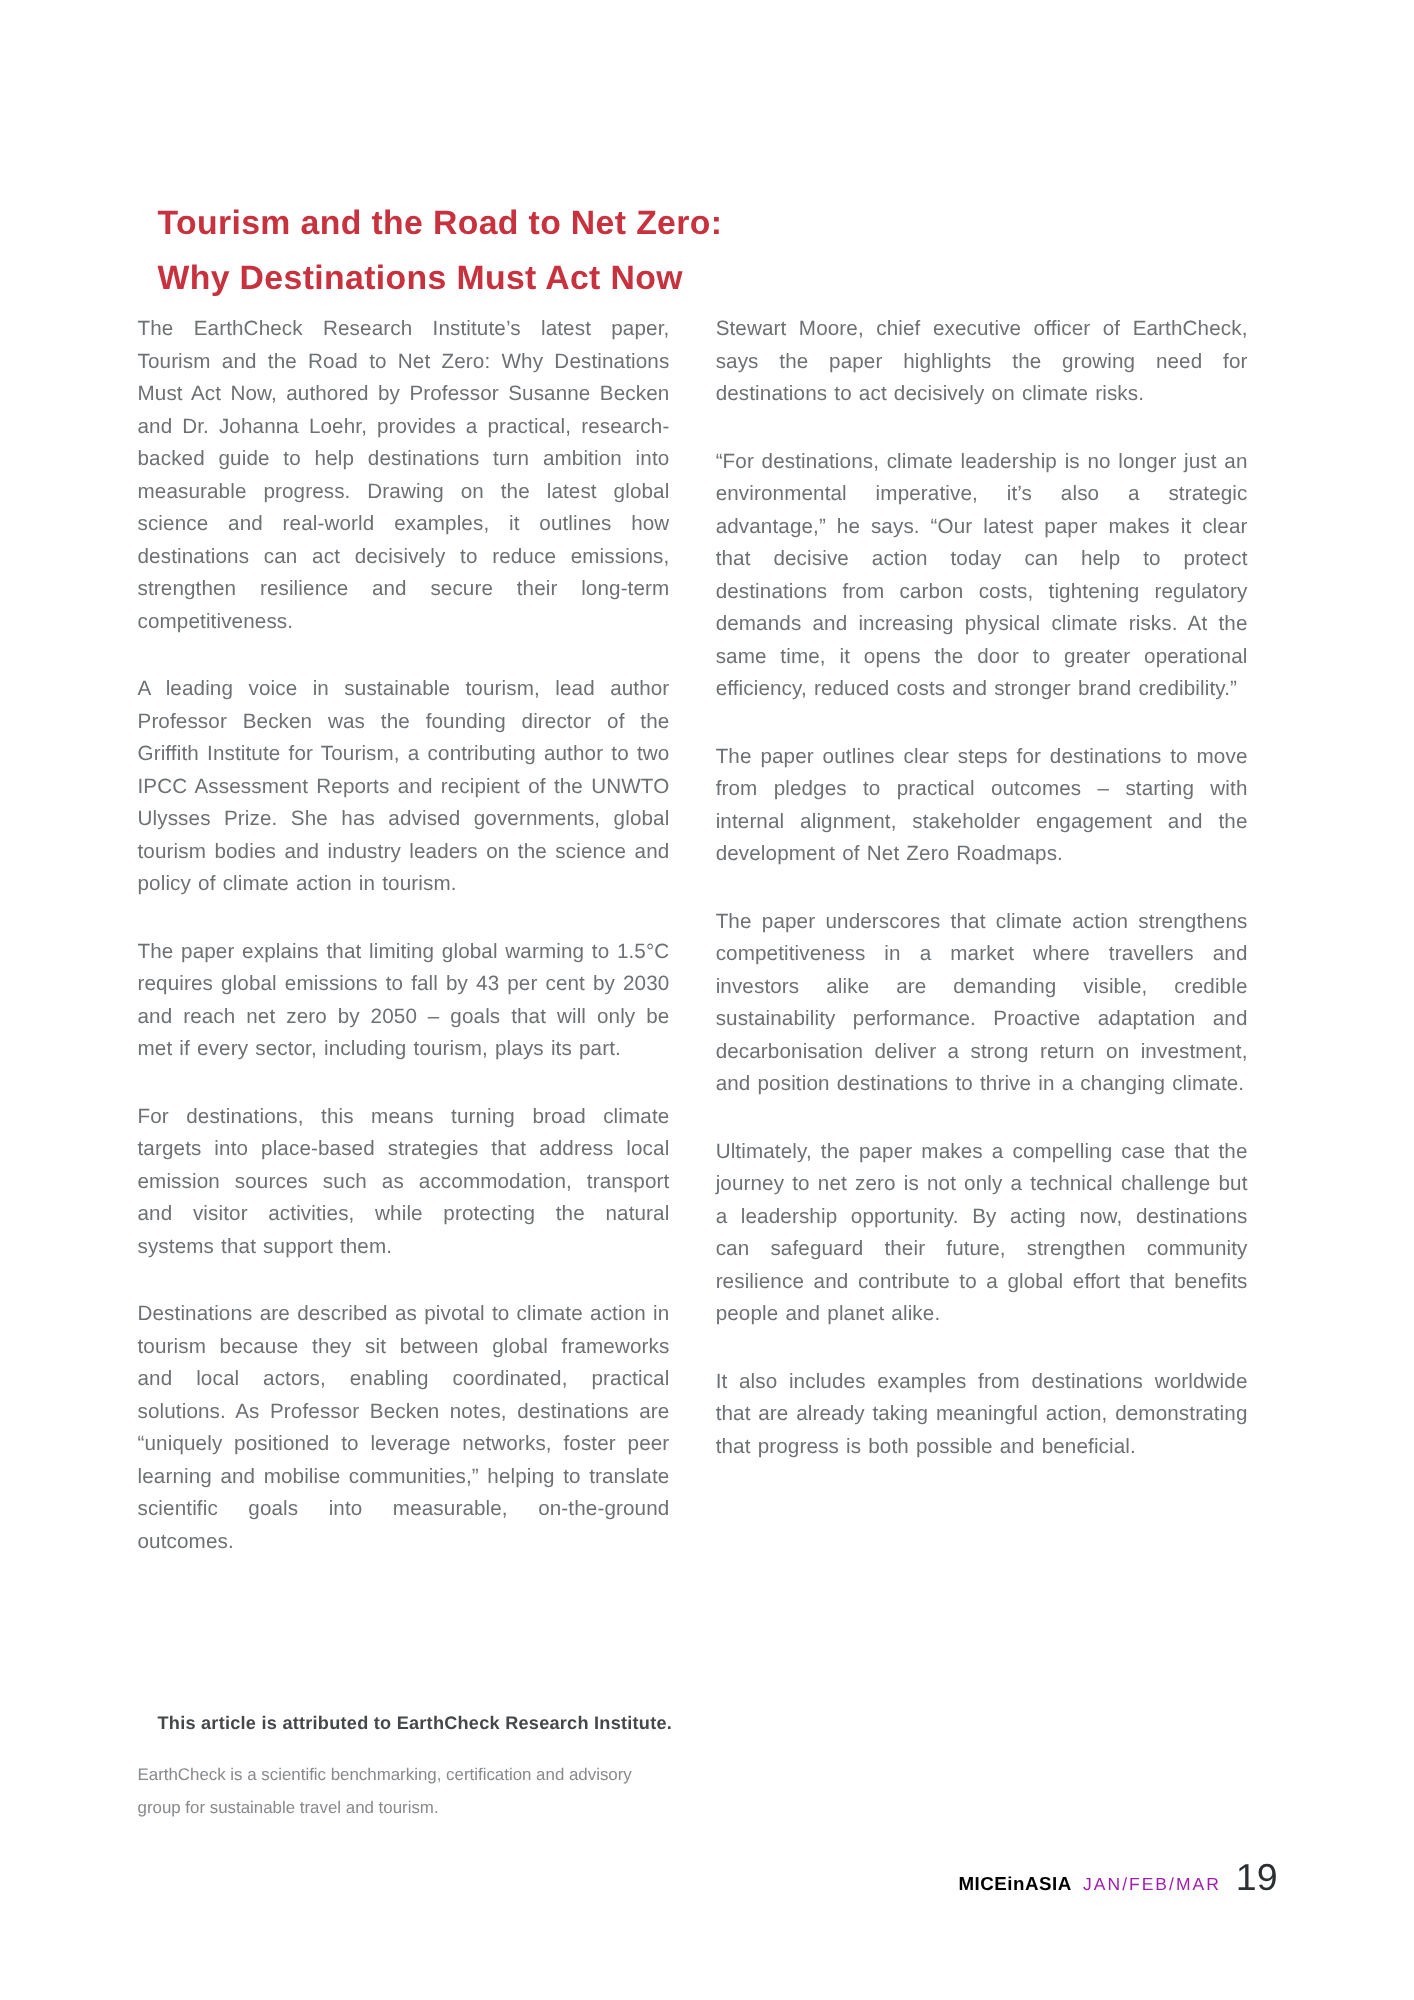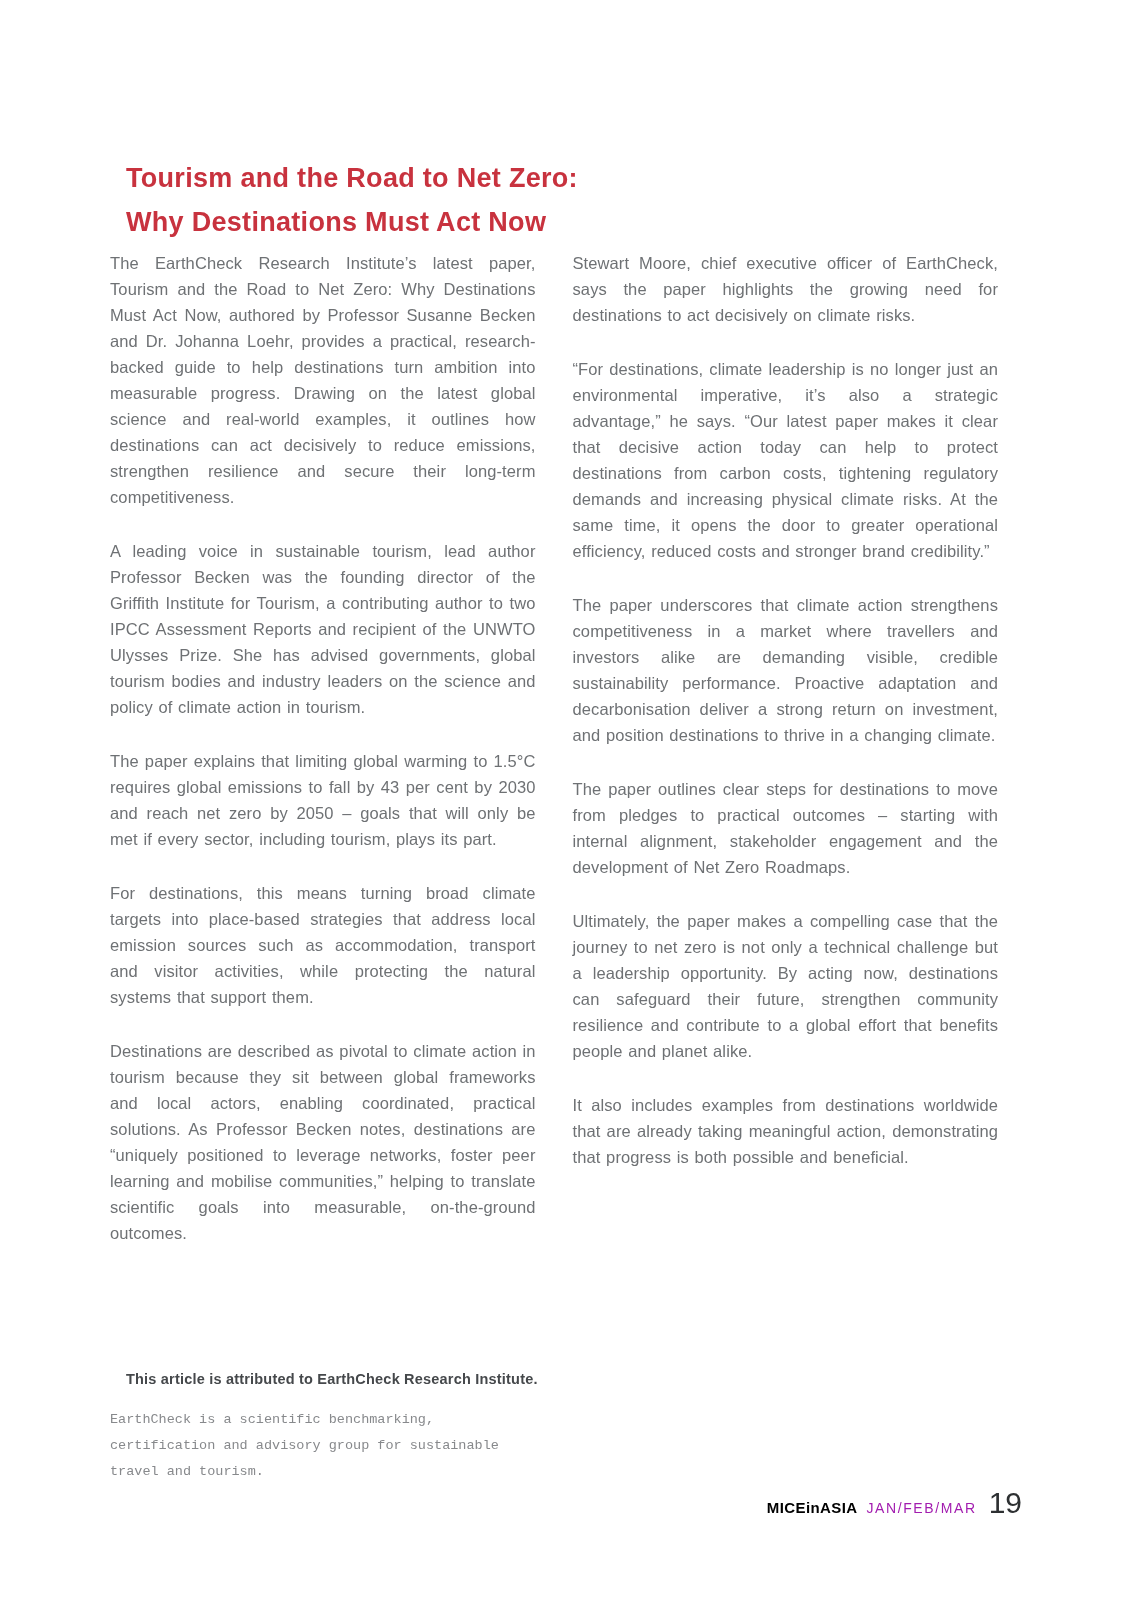--- a/index.html
+++ b/index.html
@@ -56,21 +56,20 @@
     font-weight: 700;
     letter-spacing: 0.2px;
     color: #45484B;
   }
   .attr-note {
     margin: 2px 0 0 0;
     width: 432px;
     font-size: 13.5px;
     line-height: 26px;
     color: #87898C;
-    font-family: Liberation Mono, monospace;
   }
   .footer {
     position: absolute;
     top: 1486px;
     right: 109px;
     display: flex;
     align-items: baseline;
     gap: 9px;
     white-space: nowrap;
   }
@@ -107,22 +106,22 @@
     <div class="col">
       <p class="para">The EarthCheck Research Institute’s latest paper, Tourism and the Road to Net Zero: Why Destinations Must Act Now, authored by Professor Susanne Becken and Dr. Johanna Loehr, provides a practical, research-backed guide to help destinations turn ambition into measurable progress. Drawing on the latest global science and real-world examples, it outlines how destinations can act decisively to reduce emissions, strengthen resilience and secure their long-term competitiveness.</p>
       <p class="para">A leading voice in sustainable tourism, lead author Professor Becken was the founding director of the Griffith Institute for Tourism, a contributing author to two IPCC Assessment Reports and recipient of the UNWTO Ulysses Prize. She has advised governments, global tourism bodies and industry leaders on the science and policy of climate action in tourism.</p>
       <p class="para">The paper explains that limiting global warming to 1.5°C requires global emissions to fall by 43 per cent by 2030 and reach net zero by 2050 – goals that will only be met if every sector, including tourism, plays its part.</p>
       <p class="para">For destinations, this means turning broad climate targets into place-based strategies that address local emission sources such as accommodation, transport and visitor activities, while protecting the natural systems that support them.</p>
       <p class="para">Destinations are described as pivotal to climate action in tourism because they sit between global frameworks and local actors, enabling coordinated, practical solutions. As Professor Becken notes, destinations are “uniquely positioned to leverage networks, foster peer learning and mobilise communities,” helping to translate scientific goals into measurable, on-the-ground outcomes.</p>
     </div>
     <div class="col">
       <p class="para">Stewart Moore, chief executive officer of EarthCheck, says the paper highlights the growing need for destinations to act decisively on climate risks.</p>
       <p class="para">“For destinations, climate leadership is no longer just an environmental imperative, it’s also a strategic advantage,” he says. “Our latest paper makes it clear that decisive action today can help to protect destinations from carbon costs, tightening regulatory demands and increasing physical climate risks. At the same time, it opens the door to greater operational efficiency, reduced costs and stronger brand credibility.”</p>
+      <p class="para">The paper outlines clear steps for destinations to move from pledges to practical outcomes – starting with internal alignment, stakeholder engagement and the development of Net Zero Roadmaps.</p>
       <p class="para">The paper underscores that climate action strengthens competitiveness in a market where travellers and investors alike are demanding visible, credible sustainability performance. Proactive adaptation and decarbonisation deliver a strong return on investment, and position destinations to thrive in a changing climate.</p>
-      <p class="para">The paper outlines clear steps for destinations to move from pledges to practical outcomes – starting with internal alignment, stakeholder engagement and the development of Net Zero Roadmaps.</p>
       <p class="para">Ultimately, the paper makes a compelling case that the journey to net zero is not only a technical challenge but a leadership opportunity. By acting now, destinations can safeguard their future, strengthen community resilience and contribute to a global effort that benefits people and planet alike.</p>
       <p class="para">It also includes examples from destinations worldwide that are already taking meaningful action, demonstrating that progress is both possible and beneficial.</p>
     </div>
   </div>
 
   <div class="attribution">
     <p class="attr-heading">This article is attributed to EarthCheck Research Institute.</p>
     <p class="attr-note">EarthCheck is a scientific benchmarking, certification and advisory group for sustainable travel and tourism.</p>
   </div>
 

